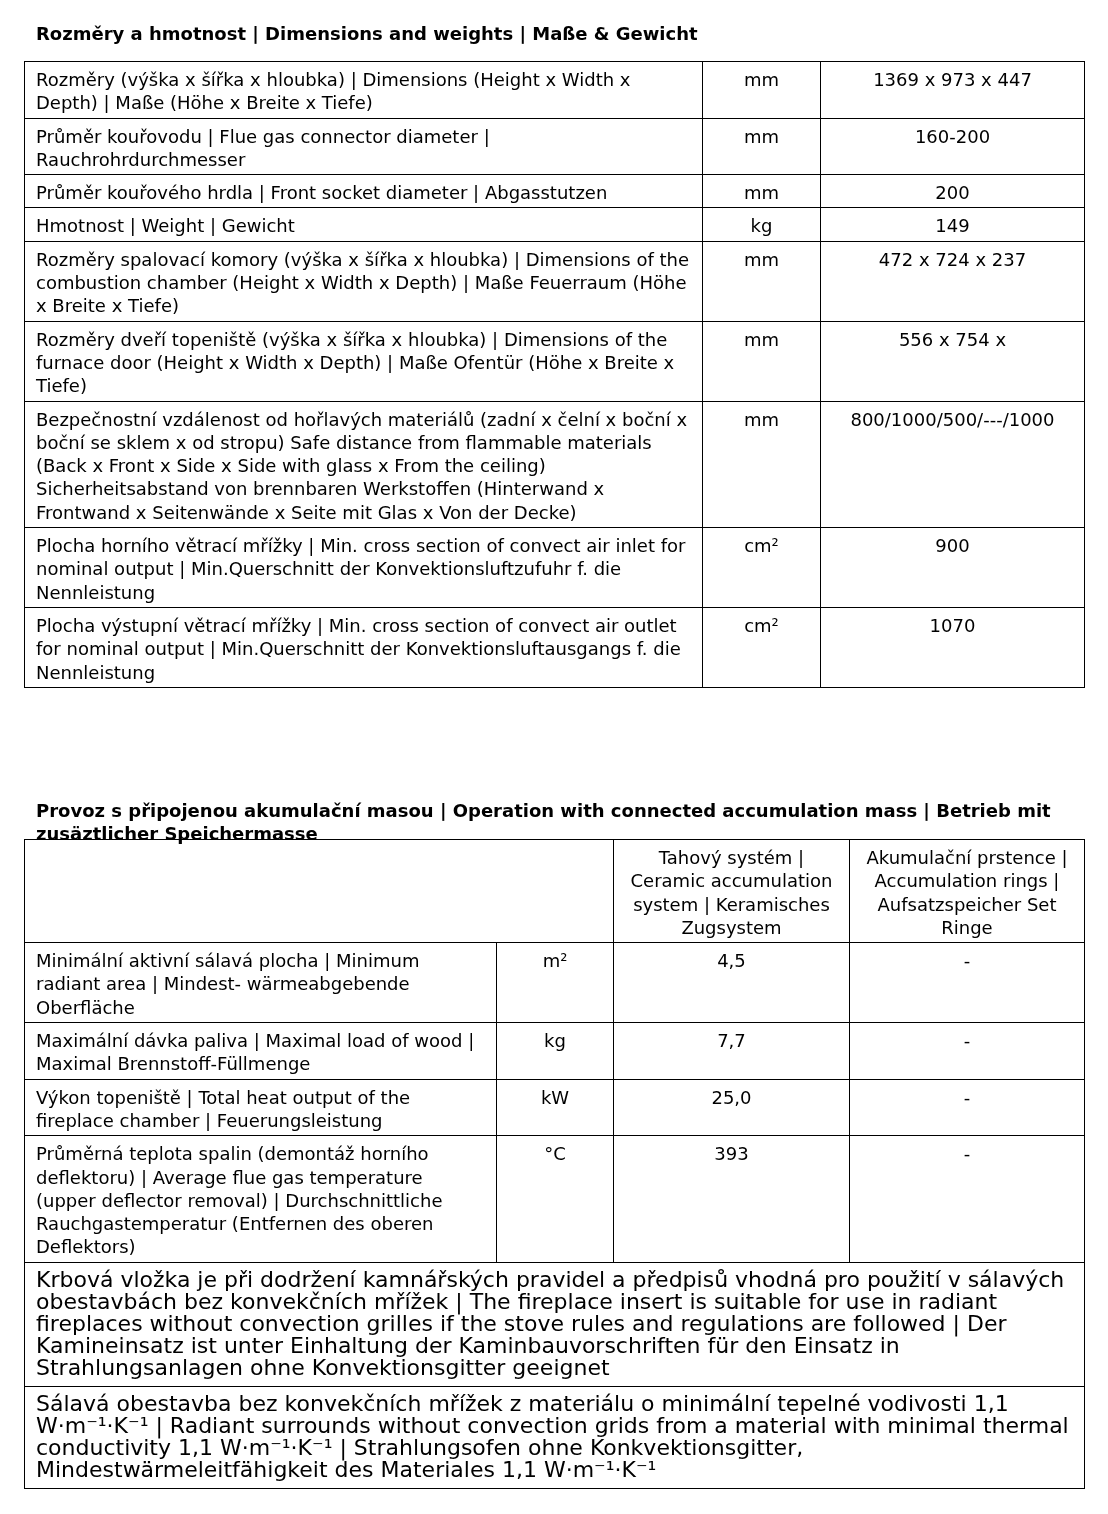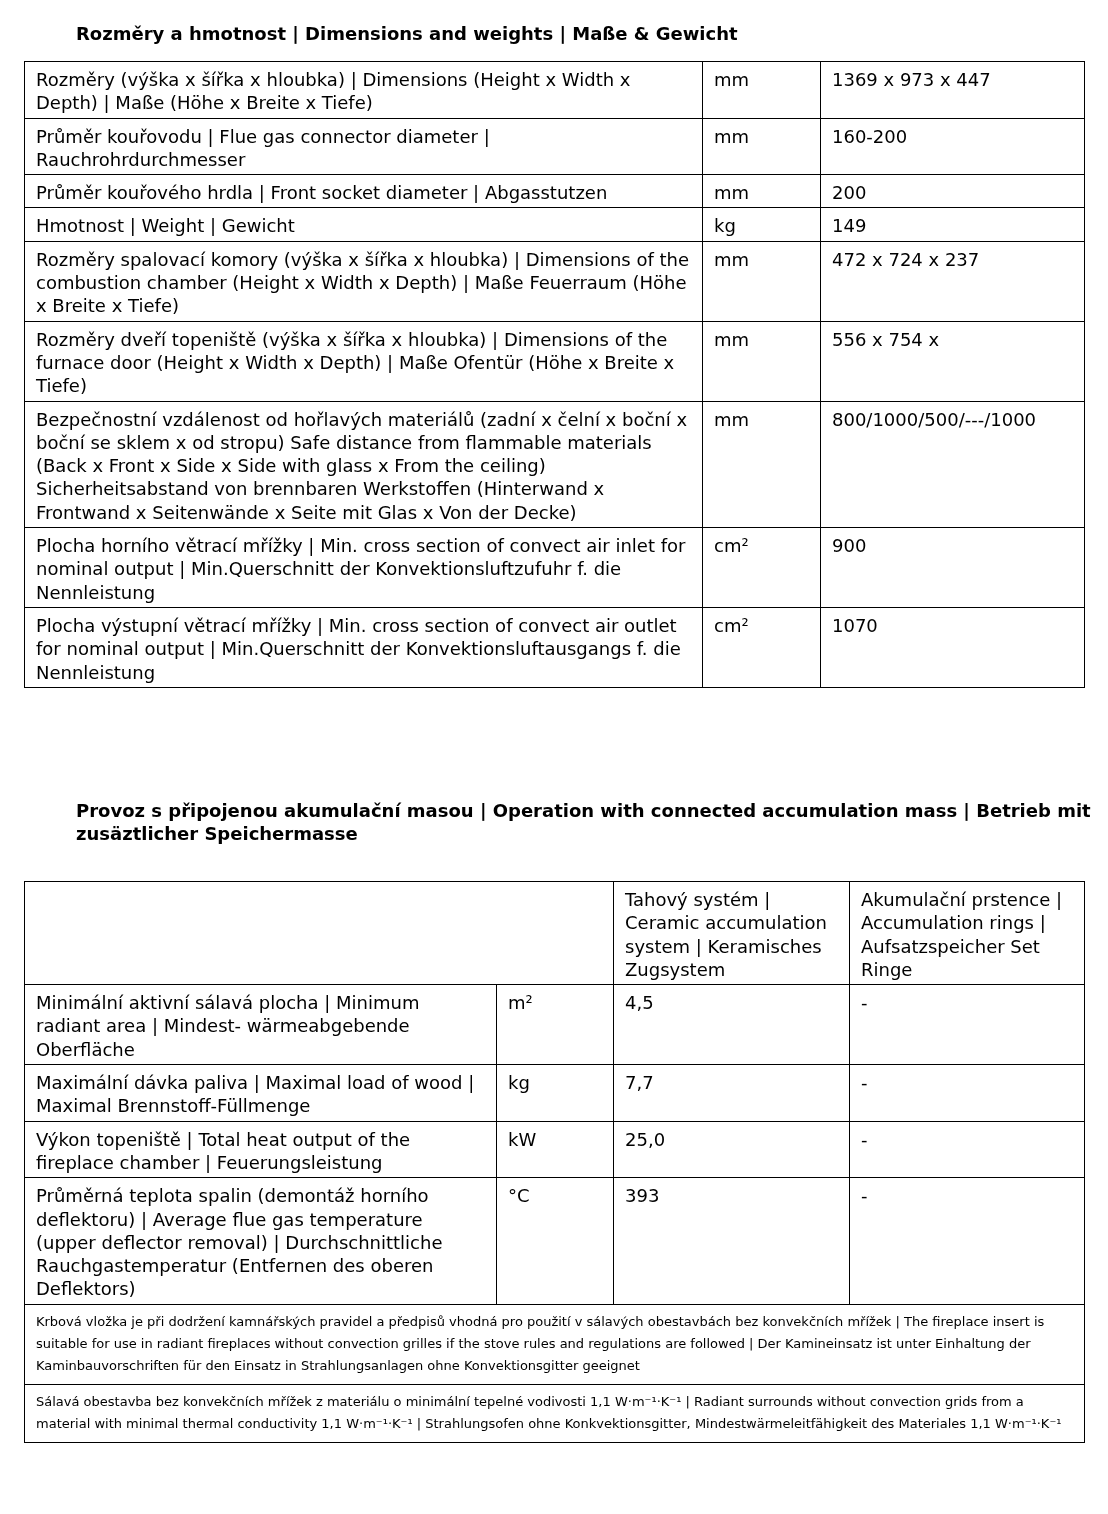--- a/index.html
+++ b/index.html
@@ -1,35 +1,35 @@
 <!DOCTYPE html>
 <html><head>
 <meta charset="utf-8">
 <style>
   html, body { margin: 0; padding: 0; background: #ffffff; }
   body {
     width: 1108px; height: 1514px; position: relative; overflow: hidden;
     font-family: "DejaVu Sans", sans-serif; color: #000;
   }
   .heading {
-    position: absolute; left: 36px; font-weight: bold; font-size: 18px; line-height: 23px; margin-left: 40px;
+    position: absolute; left: 36px; font-weight: bold; font-size: 18px; line-height: 23px;
   }
   #h1 { top: 22px; }
   #h2 { top: 799px; width: 1030px; }
   table {
     position: absolute; left: 24px; border-collapse: collapse; table-layout: fixed;
     font-size: 18px; line-height: 23.3px;
   }
   td {
     border: 1.5px solid #000; vertical-align: top; padding: 6px 11px 3px 11px;
   }
-  td.c { }
+  td.c { text-align: center; }
   #t1 { top: 61px; width: 1060px; }
-  #t2 { top: 881px; width: 1060px; }
-  #t2 td.note { font-size: 13px; line-height: 22px; padding-top: 6px; padding-bottom: 7px; }
+  #t2 { top: 839px; width: 1060px; }
+  #t2 td.note { font-size: 22px; line-height: 22px; padding-top: 6px; padding-bottom: 7px; }
 </style>
 </head>
 <body>
 
 <div id="h1" class="heading">Rozměry a hmotnost | Dimensions and weights | Maße &amp; Gewicht</div>
 
 <table id="t1">
   <colgroup>
       <col style="width:678px">
       <col style="width:118px">

